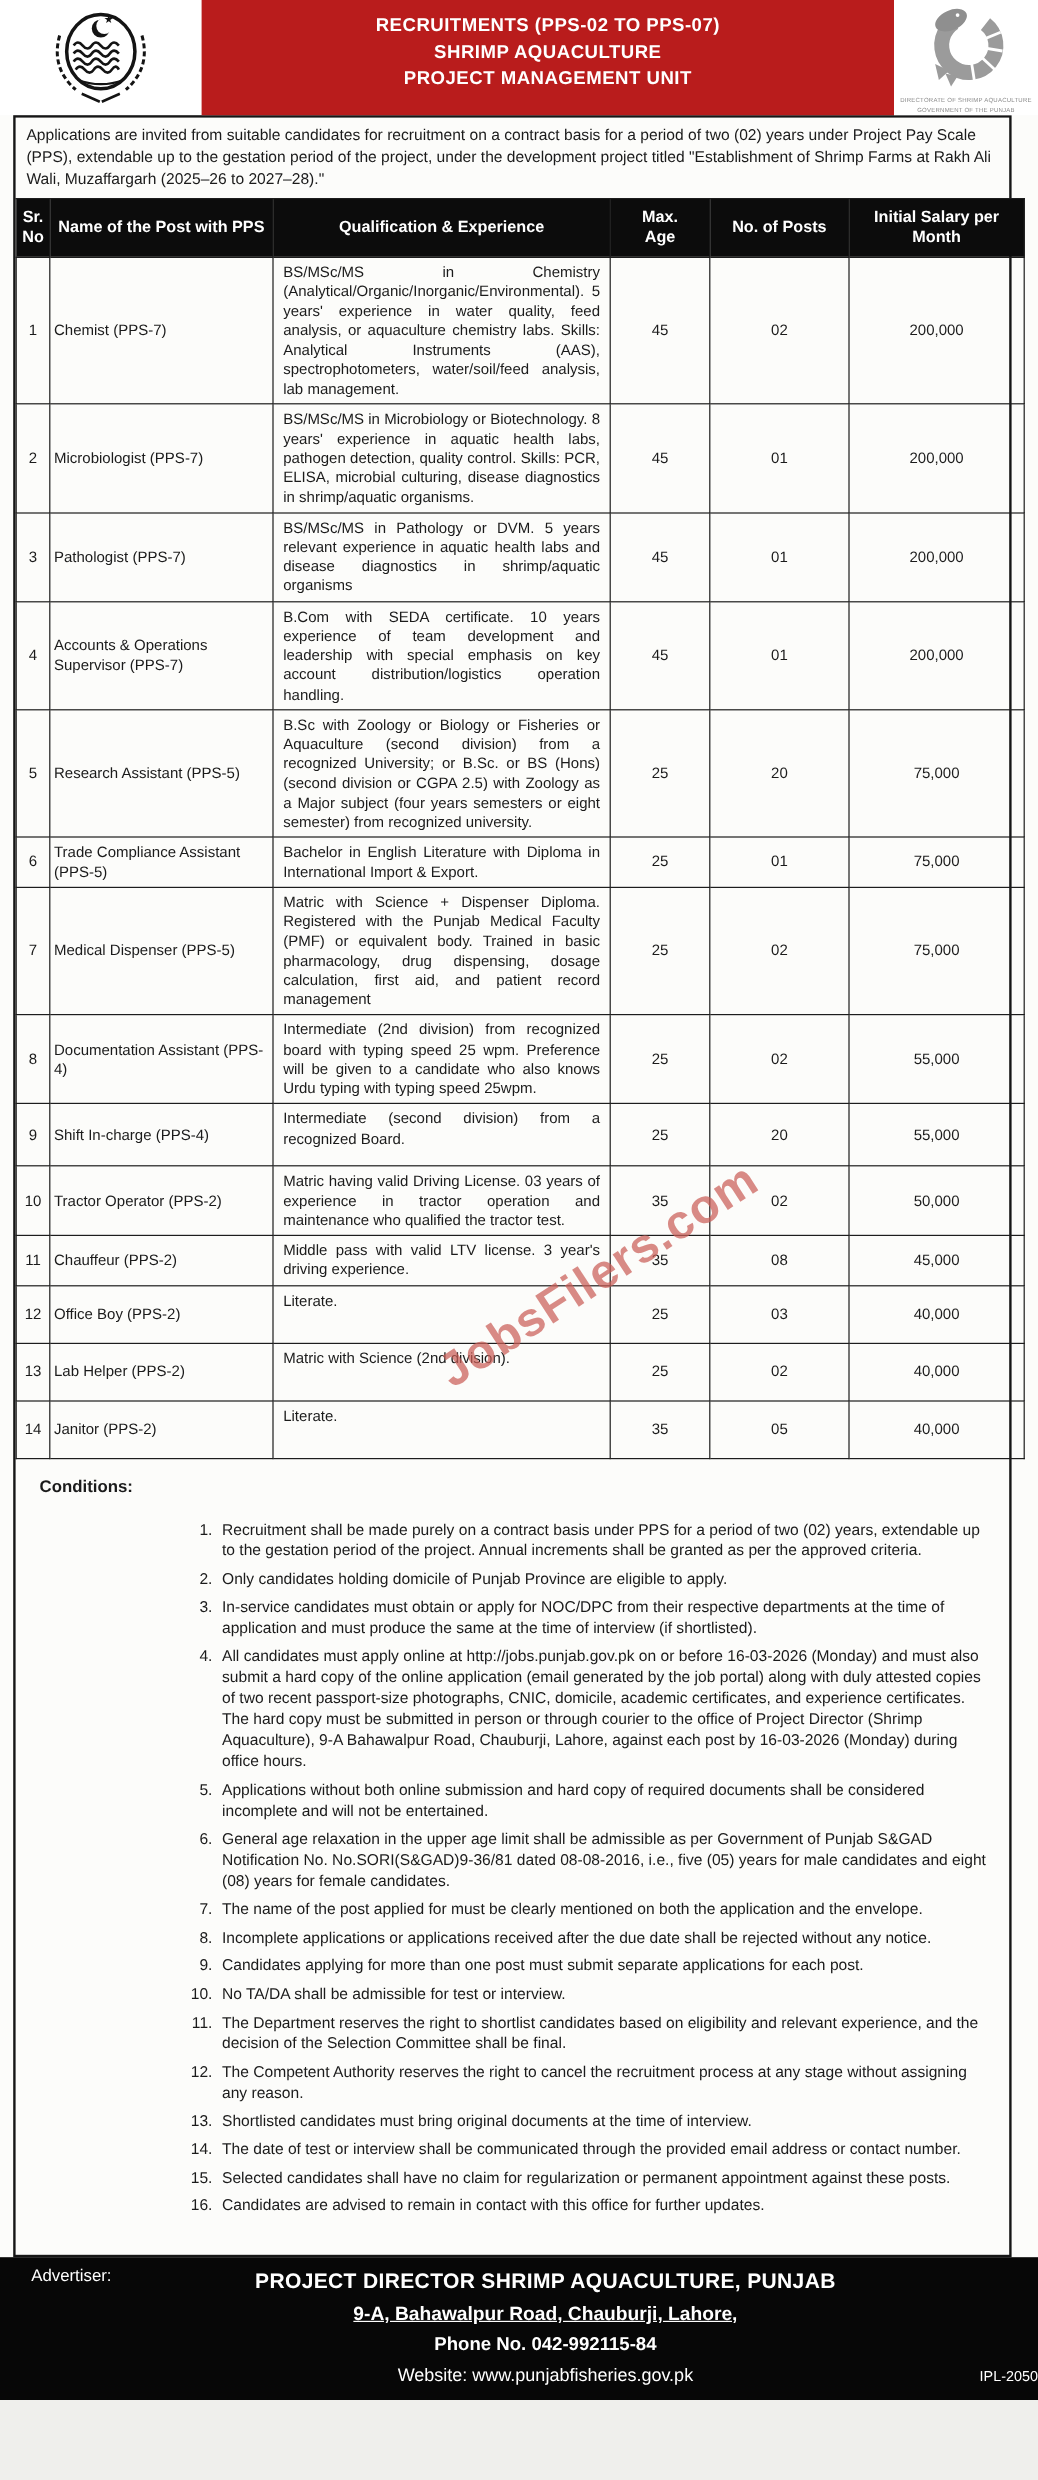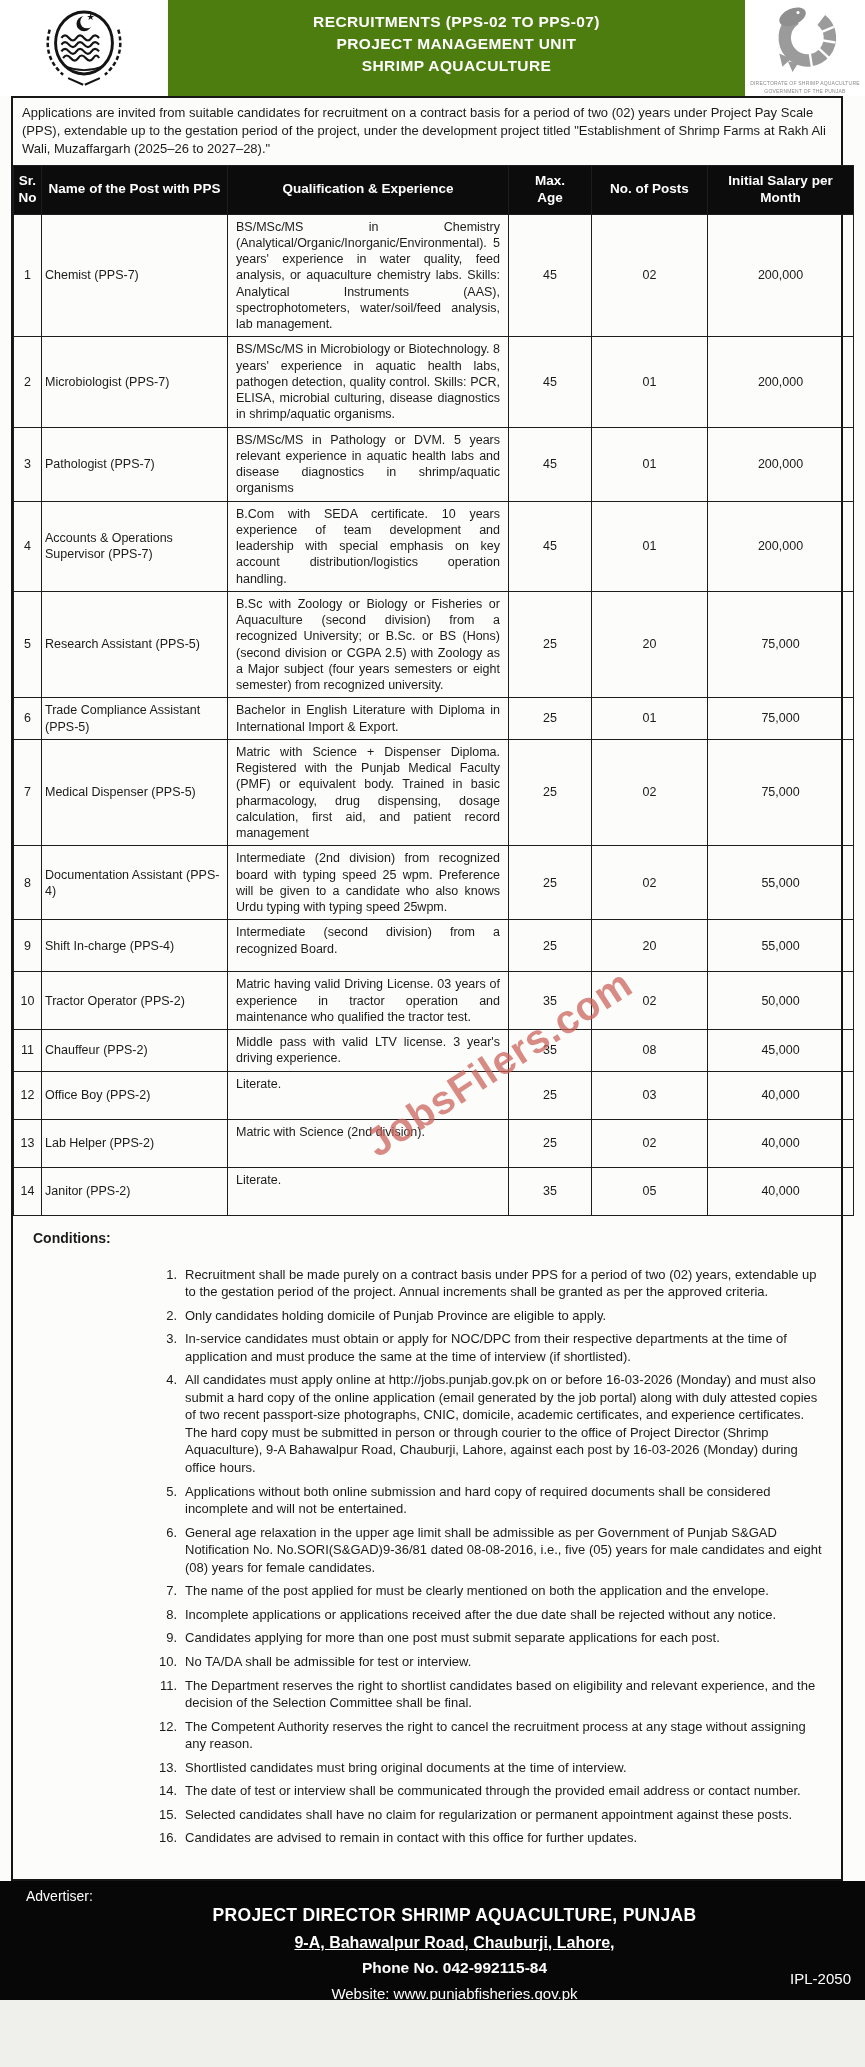--- a/index.html
+++ b/index.html
@@ -2,21 +2,21 @@
 <html><head>
 <meta charset="utf-8">
 <style>
   html,body{margin:0;padding:0;background:#efefec;}
   body{width:865px;font-family:"Liberation Sans", sans-serif;}
   .page{position:relative;width:865px;background:#fcfcfa;color:#1b1b1b;box-sizing:border-box;overflow:hidden;}
 
   
   .header{display:flex;height:96px;background:#fff;}
   .logo-left{width:168px;display:flex;align-items:center;justify-content:center;}
-  .header-black{flex:1;background:#4d7c0f;color:#fff;text-align:center;padding-top:9px;}
+  .header-black{flex:1;background:#b91c1c;color:#fff;text-align:center;padding-top:9px;}
   .title-line{font-weight:bold;font-size:15.5px;letter-spacing:.4px;margin:4px 0;}
   .logo-right{width:120px;text-align:center;padding-top:2px;background:#fff;}
   .logo-caption{font-size:5px;color:#8a8a8a;line-height:1.5;letter-spacing:.2px;}
 
   
   .ad-body{margin:0 22px 0 11px;border:2px solid #161616;}
   .intro{margin:0;padding:6px 9px 7px 9px;font-size:13px;line-height:1.38;}
 
   
   table{width:100%;border-collapse:collapse;table-layout:fixed;}
@@ -34,26 +34,26 @@
   .conditions{padding:12px 14px 26px 20px;}
   .cond-heading{font-weight:bold;font-size:14px;margin:2px 0 20px 0;}
   .cond-list{margin:0;padding:0 4px 0 116px;list-style:none;}
   .cond-item{display:flex;font-size:13px;line-height:1.35;margin-bottom:6px;}
   .cond-num{flex:none;width:28px;text-align:right;padding-right:8px;}
   .cond-text{flex:1;}
 
   
   .footer{position:relative;background:#070707;color:#fff;height:119px;box-sizing:border-box;}
   .advertiser{position:absolute;left:26px;top:7px;font-size:14px;}
-  .footer-lines{text-align:center;padding-top:24px;margin-left:44px;}
+  .footer-lines{text-align:center;padding-top:10px;margin-left:44px;}
   .f1{font-size:17.5px;font-weight:bold;letter-spacing:.3px;}
   .f2{font-size:16px;font-weight:bold;margin-top:8px;text-decoration:underline;}
   .f3{font-size:15.5px;font-weight:bold;margin-top:7px;}
   .f4{font-size:15px;margin-top:8px;}
-  .ipl{position:absolute;right:14px;bottom:13px;font-size:15px;}
+  .ipl{position:absolute;right:0;bottom:13px;font-size:12px;}
 
   
   .watermark{position:absolute;left:358px;top:1128px;transform:rotate(-33deg);transform-origin:0 0;
              font-size:40px;font-weight:bold;letter-spacing:1px;color:rgba(202,94,88,.72);
              pointer-events:none;white-space:nowrap;}
 </style>
 </head>
 <body>
 
 <div class="page">
@@ -70,22 +70,22 @@
         <text x="58" y="16" font-size="11" fill="#141414">★</text>
         <path d="M28 38 q4 -6 9 0 t9 0 t9 0 t9 0 t9 0" fill="none" stroke="#141414" stroke-width="2.6"></path>
         <path d="M28 46 q4 -6 9 0 t9 0 t9 0 t9 0 t9 0" fill="none" stroke="#141414" stroke-width="2.6"></path>
         <path d="M28 54 q4 -6 9 0 t9 0 t9 0 t9 0 t9 0" fill="none" stroke="#141414" stroke-width="2.6"></path>
         <path d="M30 62 q4 -6 9 0 t9 0 t9 0 t9 0 t7 0" fill="none" stroke="#141414" stroke-width="2.6"></path>
         <path d="M32 72 q23 9 46 0" fill="none" stroke="#141414" stroke-width="2.2"></path>
       </svg>
     </div>
     <div class="header-black">
       <div class="title-line">RECRUITMENTS (PPS-02 TO PPS-07)</div>
+      <div class="title-line">SHRIMP AQUACULTURE</div>
       <div class="title-line">PROJECT MANAGEMENT UNIT</div>
-      <div class="title-line">SHRIMP AQUACULTURE</div>
     </div>
     <div class="logo-right">
       <span>
         <svg width="88" height="74" viewBox="0 0 110 95">
           <circle cx="58" cy="46" r="29" fill="none" stroke="#9b9b9b" stroke-width="16" stroke-dasharray="146 38" transform="rotate(-52 58 46)"></circle>
           <g stroke="#fff" stroke-width="3">
             <line x1="58" y1="46" x2="92" y2="32"></line>
               <line x1="58" y1="46" x2="94" y2="52"></line>
             <line x1="58" y1="46" x2="86" y2="72"></line>
               <line x1="58" y1="46" x2="64" y2="84"></line>

